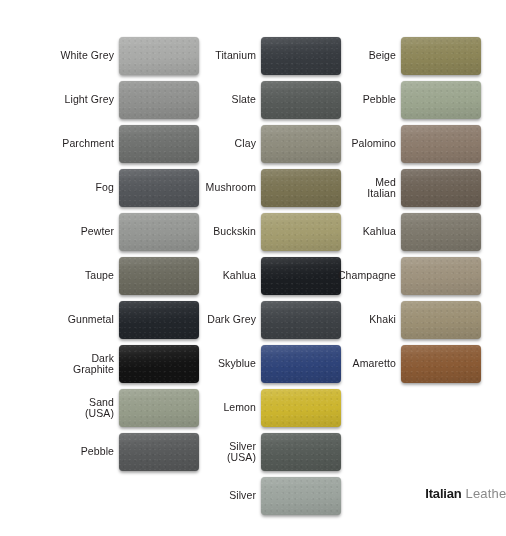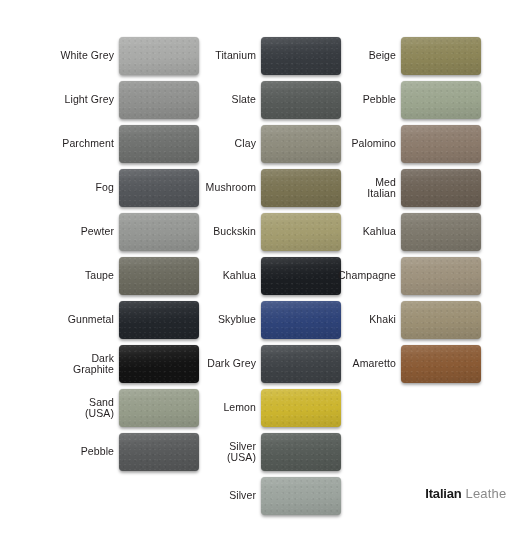--- a/index.html
+++ b/index.html
@@ -184,26 +184,26 @@
       </div>
       <div class="swatch-row">
         <div class="swatch-label">Buckskin</div>
         <div class="swatch-chip" style="background-color: rgb(163, 156, 110);"></div>
       </div>
       <div class="swatch-row">
         <div class="swatch-label">Kahlua</div>
         <div class="swatch-chip" style="background-color: rgb(27, 30, 34);"></div>
       </div>
       <div class="swatch-row">
+        <div class="swatch-label">Dark Grey</div>
+        <div class="swatch-chip" style="background-color: rgb(62, 66, 70);"></div>
+      </div>
+      <div class="swatch-row">
         <div class="swatch-label">Skyblue</div>
         <div class="swatch-chip" style="background-color: rgb(46, 67, 121);"></div>
-      </div>
-      <div class="swatch-row">
-        <div class="swatch-label">Dark Grey</div>
-        <div class="swatch-chip" style="background-color: rgb(62, 66, 70);"></div>
       </div>
       <div class="swatch-row">
         <div class="swatch-label">Lemon</div>
         <div class="swatch-chip" style="background-color: rgb(204, 181, 46);"></div>
       </div>
       <div class="swatch-row">
         <div class="swatch-label">Silver
 (USA)</div>
         <div class="swatch-chip" style="background-color: rgb(85, 91, 87);"></div>
       </div>

